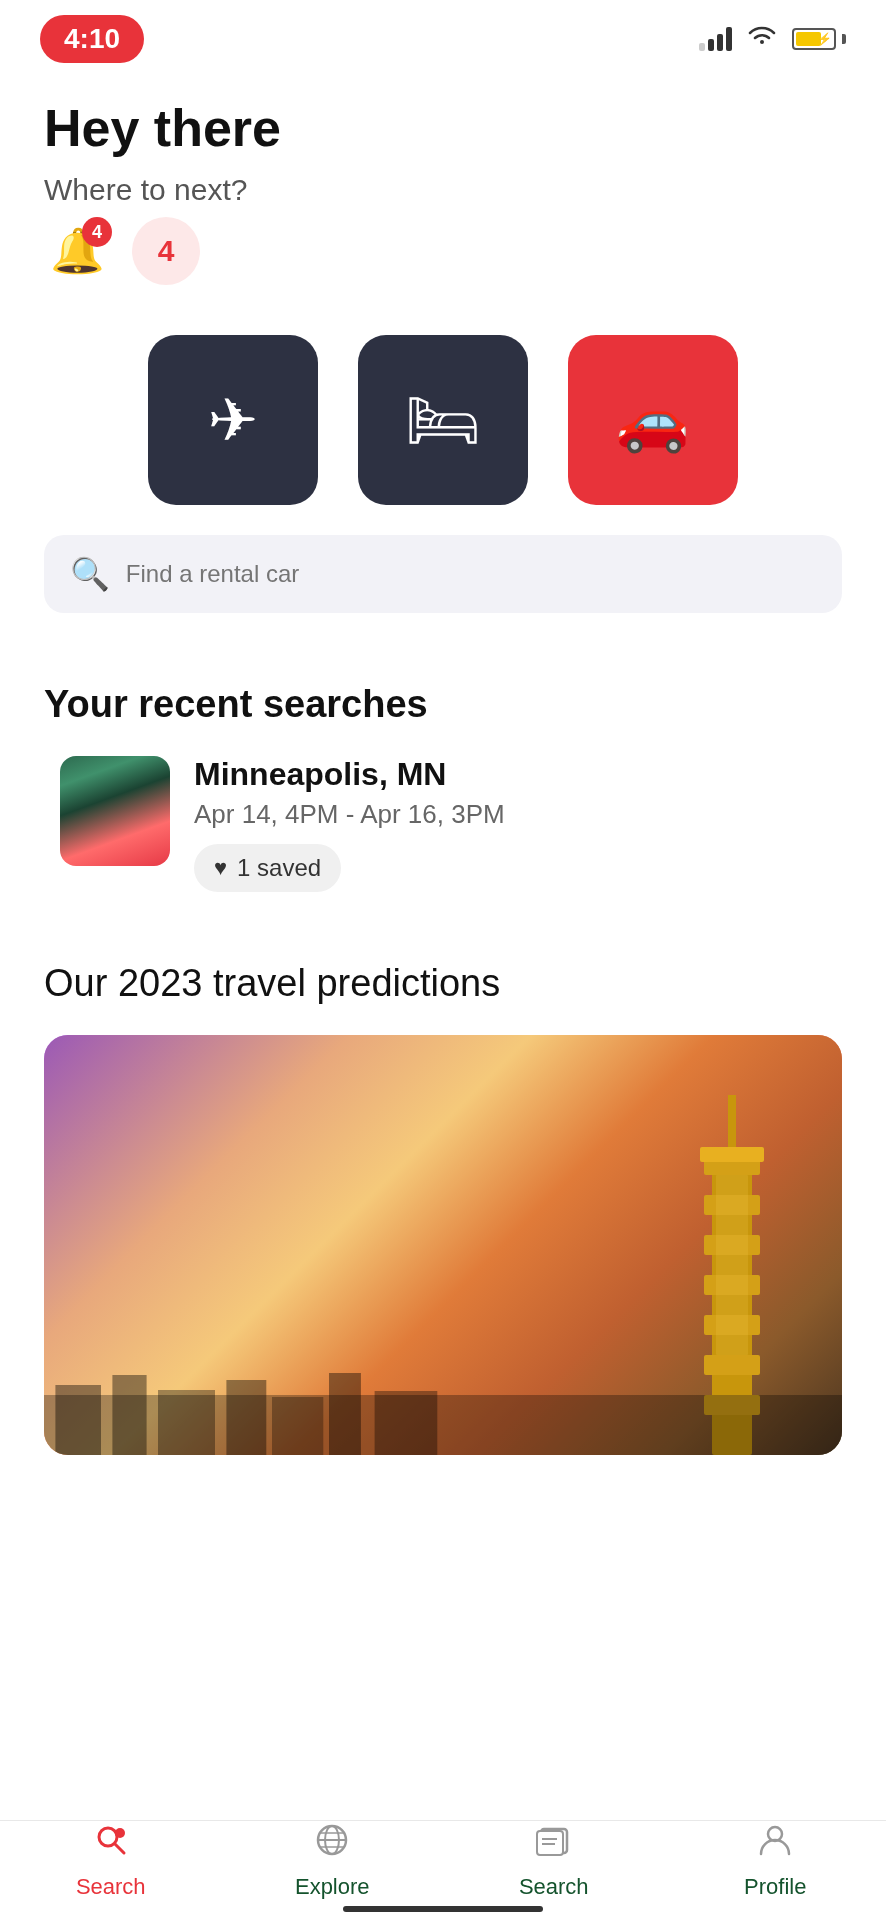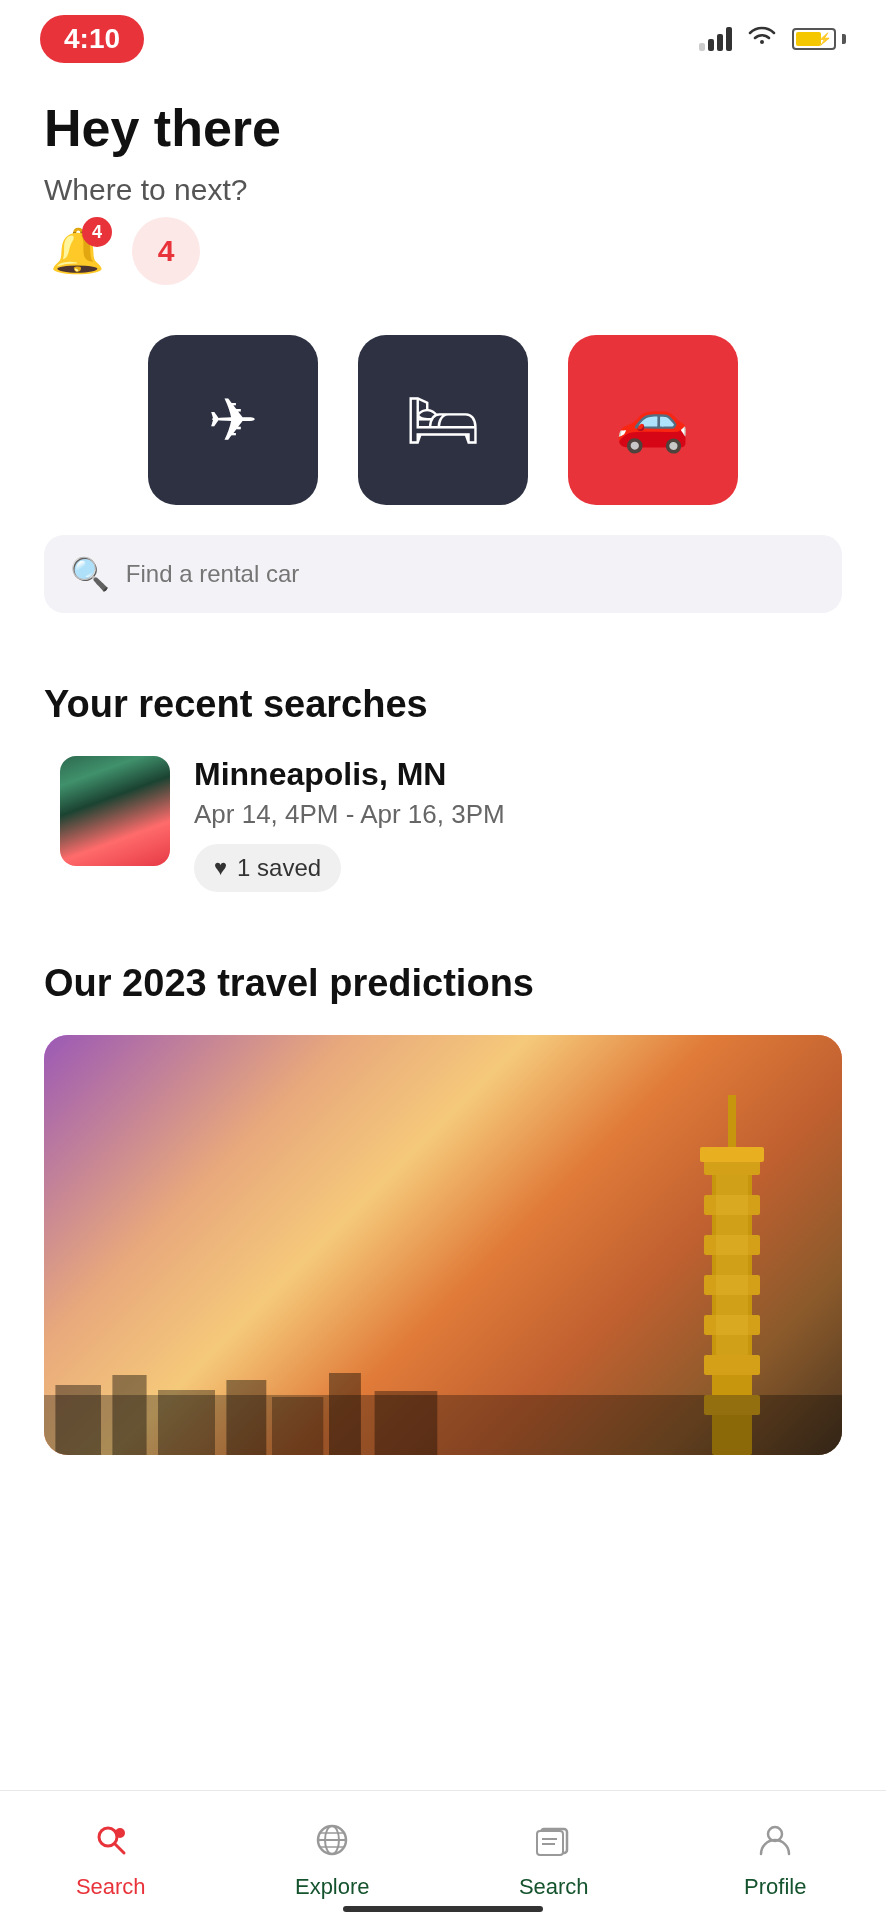--- a/index.html
+++ b/index.html
@@ -258,21 +258,21 @@
       font-weight: 500;
     }
     .heart-icon { color: #333; font-size: 22px; }
 
     
     .predictions-section {
       padding: 50px 44px 20px 44px;
     }
     .predictions-title {
       font-size: 38px;
-      font-weight: 700;
+      font-weight: 400;
       color: #111;
       margin-bottom: 30px;
     }
     .predictions-card {
       border-radius: 24px;
       overflow: hidden;
       height: 420px;
       position: relative;
       background: linear-gradient(
         to bottom right,
@@ -299,25 +299,25 @@
         #4a3520 100%
       );
     }
 
     
     .bottom-nav {
       position: fixed;
       bottom: 0;
       left: 0;
       width: 886px;
-      height: 130px;
+      height: 100px;
       background: #fff;
       border-top: 1px solid #e8e8e8;
       display: flex;
-      align-items: flex-end;
+      align-items: flex-start;
       justify-content: space-around;
       padding-bottom: 20px;
     }
     .nav-item {
       display: flex;
       flex-direction: column;
       align-items: center;
       gap: 6px;
       cursor: pointer;
       min-width: 140px;

